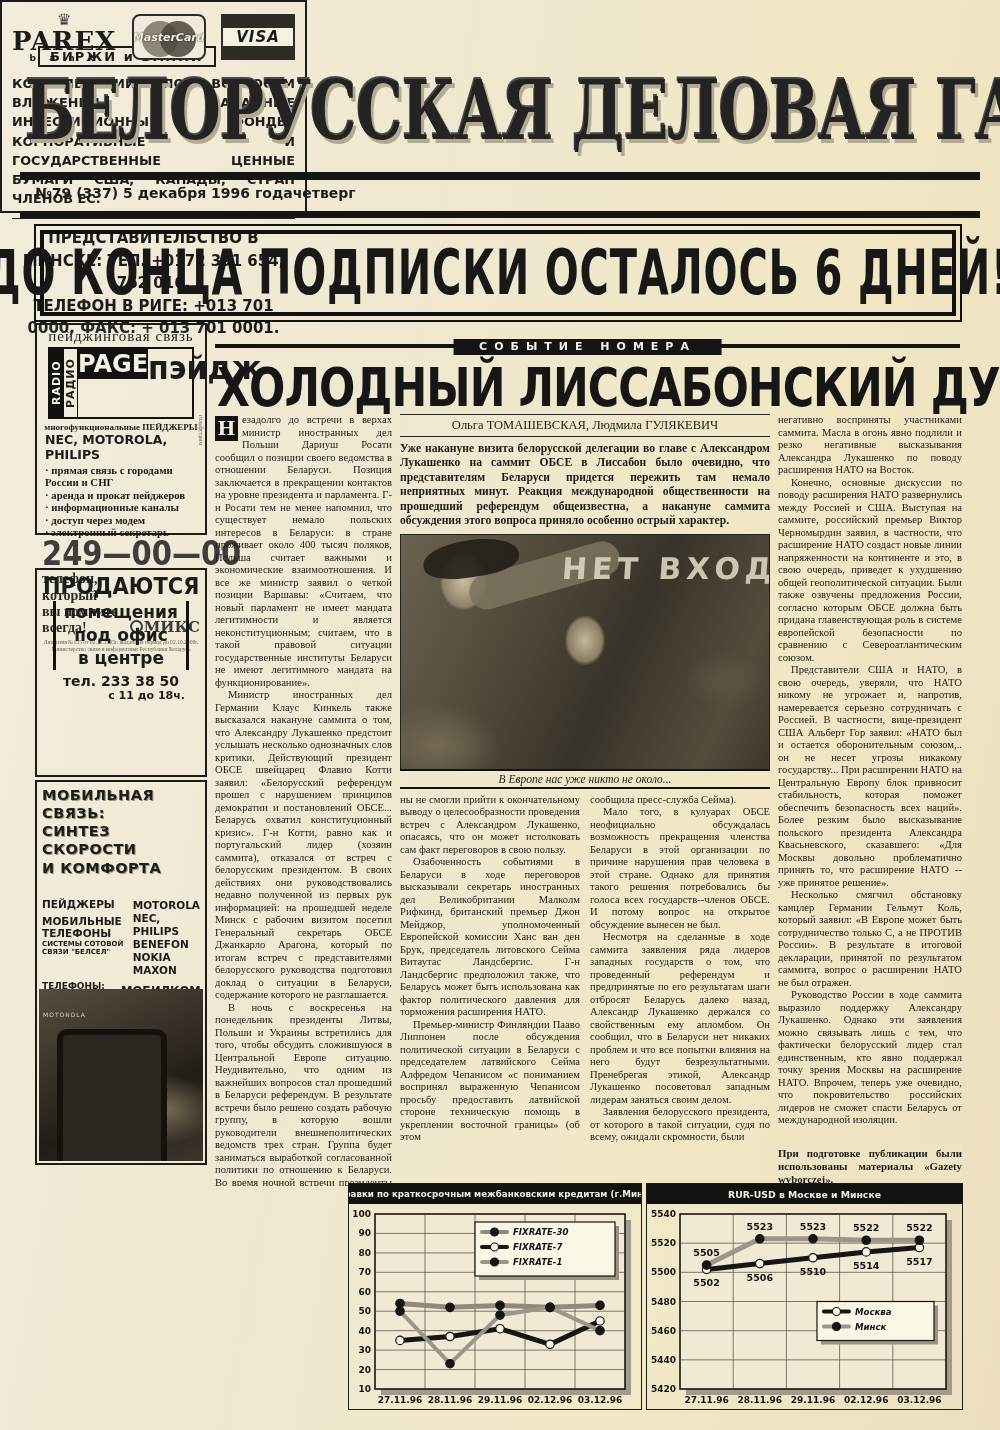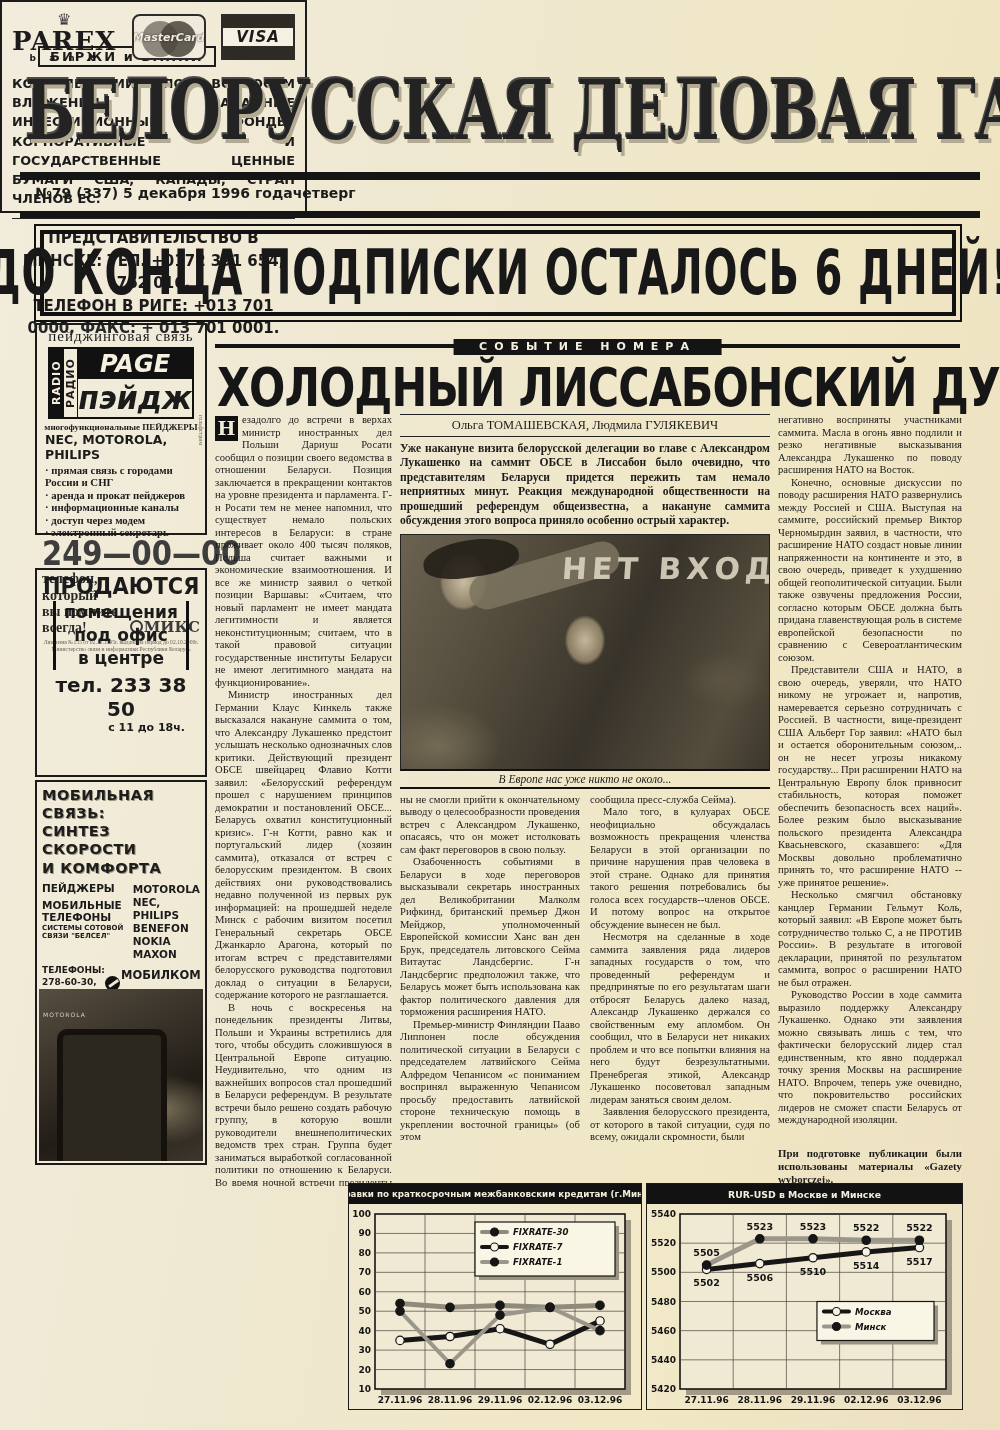--- a/index.html
+++ b/index.html
@@ -28,21 +28,21 @@
 
   
   .adbox{position:absolute;border:2px solid #1b1b1b;background:rgba(255,255,255,0.06);}
   #pager-ad{left:35px;top:323px;width:172px;height:212px;padding:3px 5px;}
   .pager-title{text-align:center;font-size:15px;letter-spacing:1px;}
   .pager-logo{display:flex;border:2px solid #111;margin:2px 6px 3px 6px;height:72px;}
   .vlab{writing-mode:vertical-rl;transform:rotate(180deg);text-align:center;
     font-family:"DejaVu Sans",sans-serif;font-weight:bold;font-size:11px;letter-spacing:1px;}
   .vlab.inv{background:#111;color:#f3eedd;}
   .vlab.pl{border-left:1px solid #111;border-right:1px solid #111;}
-  .pager-logo-right{flex:1;display:flex;flex-direction:column;font-style:italic;}
+  .pager-logo-right{flex:1;display:flex;}
   .page-en{background:#111;color:#f5f0df;font-family:"DejaVu Sans",sans-serif;font-weight:bold;
     font-size:24px;text-align:center;line-height:30px;height:30px;}
   .page-ru{font-family:"DejaVu Sans",sans-serif;font-weight:bold;font-size:30px;text-align:center;line-height:40px;
     transform:scaleY(1.05);}
   .pager-mf{font-size:9px;text-align:center;font-weight:bold;margin-top:1px;}
   .pager-brands{font-family:"DejaVu Sans",sans-serif;font-weight:bold;font-size:12.5px;text-align:left;padding-left:3px;}
   .pager-bullets{margin:2px 0 0 3px;}
   .pager-bullets p{margin:0;font-size:10.8px;font-weight:bold;line-height:1.15;}
   .pager-bullets p::before{content:"· ";font-weight:bold;}
   .pager-phone{font-family:"DejaVu Sans",sans-serif;font-weight:bold;font-size:29px;letter-spacing:0px;
@@ -52,27 +52,27 @@
   .miks{display:flex;align-items:center;font-family:"DejaVu Serif",serif;font-weight:bold;font-size:15px;color:#2e2e2e;}
   .miks-icon{width:13px;height:13px;border:2.5px solid #2e2e2e;border-radius:50%;margin-right:1px;position:relative;}
   .miks-icon::after{content:"";position:absolute;right:-2px;bottom:-3px;width:5px;height:2.5px;background:#2e2e2e;transform:rotate(40deg);}
   .pager-lic{font-size:5.6px;color:#5c574a;text-align:center;margin-top:3px;line-height:1.2;}
   .side-vert{position:absolute;right:1px;top:90px;writing-mode:vertical-rl;font-size:6px;color:#6b6555;}
 
   #office-ad{left:35px;top:568px;width:172px;height:209px;padding:4px 6px;text-align:center;}
   .office-title{font-family:"DejaVu Sans",sans-serif;font-weight:bold;font-size:21px;transform:scaleY(1.1);}
   .office-lines{border-left:3px solid #111;border-right:3px solid #111;margin:3px 10px;padding:0 4px;}
   .office-lines p{margin:0;font-family:"DejaVu Sans",sans-serif;font-weight:bold;font-size:17px;line-height:1.35;}
-  .office-phone{font-family:"DejaVu Sans",sans-serif;font-weight:bold;font-size:20px;margin-top:3px;}
+  .office-phone{font-family:"DejaVu Sans",sans-serif;font-weight:bold;font-size:14px;margin-top:3px;}
   .office-hours{font-family:"DejaVu Sans",sans-serif;font-weight:bold;font-size:11px;text-align:right;padding-right:14px;}
 
   #mobile-ad{left:35px;top:780px;width:172px;height:385px;padding:4px 5px;}
   .mob-title p{margin:0;font-family:"DejaVu Sans",sans-serif;font-weight:bold;font-size:14.5px;line-height:1.25;
     letter-spacing:0.5px;color:#1d1d1d;text-shadow:1px 1px 0 #9a937e;}
-  .mob-cols{display:flex;justify-content:space-between;margin-top:6px;}
+  .mob-cols{display:flex;justify-content:space-between;margin-top:22px;}
   .mob-left p{margin:0 0 6px 0;font-family:"DejaVu Sans",sans-serif;font-weight:bold;font-size:10.5px;line-height:1.1;}
   .mob-left p:last-child{font-size:7px;margin-top:-4px;}
   .mob-right p{margin:0;font-family:"DejaVu Sans",sans-serif;font-weight:bold;font-size:10.5px;line-height:1.25;}
   .mob-row{display:flex;justify-content:space-between;margin-top:4px;}
   .mob-phones{font-family:"DejaVu Sans",sans-serif;font-weight:bold;font-size:9px;line-height:1.25;}
   .mobilkom{display:flex;align-items:center;}
   .mobilkom-icon{width:15px;height:15px;background:#111;border-radius:50%;position:relative;margin-right:1px;}
   .mobilkom-icon::after{content:"";position:absolute;left:3px;top:6px;width:11px;height:2.5px;background:#efe8d2;transform:rotate(-35deg);}
   .mobilkom-name{font-family:"DejaVu Sans",sans-serif;font-weight:bold;font-size:11.5px;}
   .mobilkom-sub{font-size:4.6px;font-family:"DejaVu Sans",sans-serif;letter-spacing:1px;}

